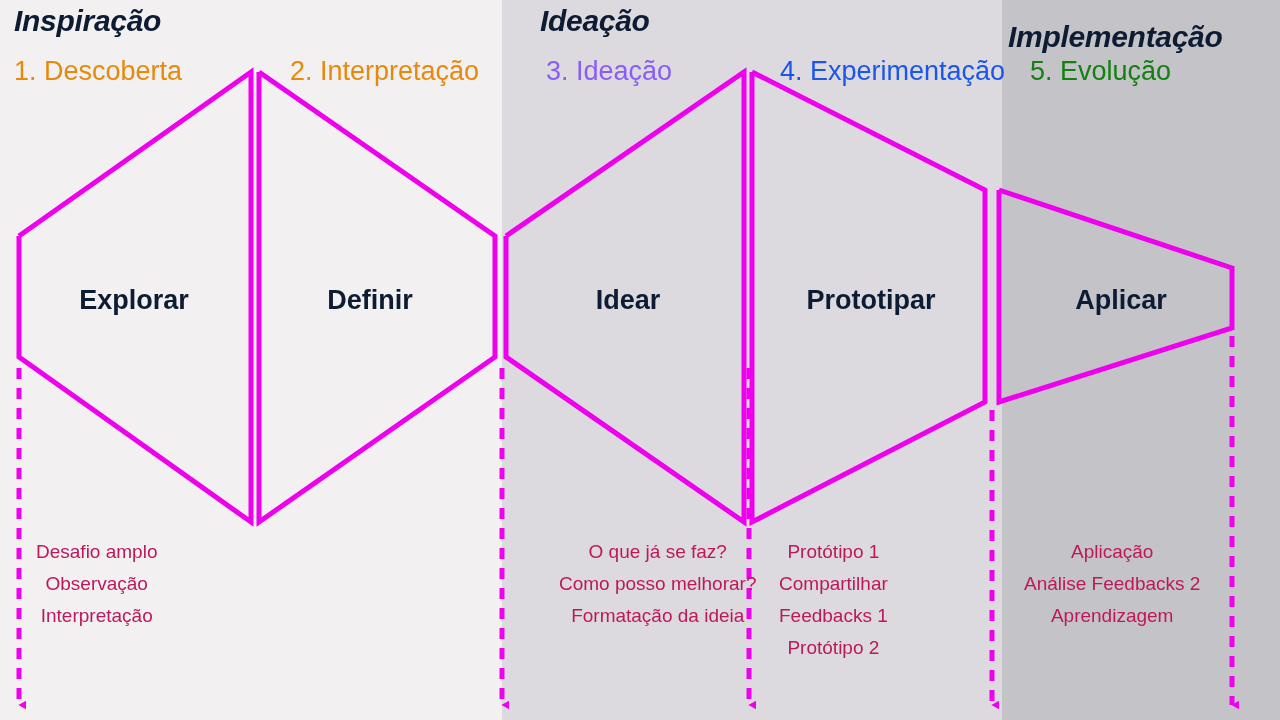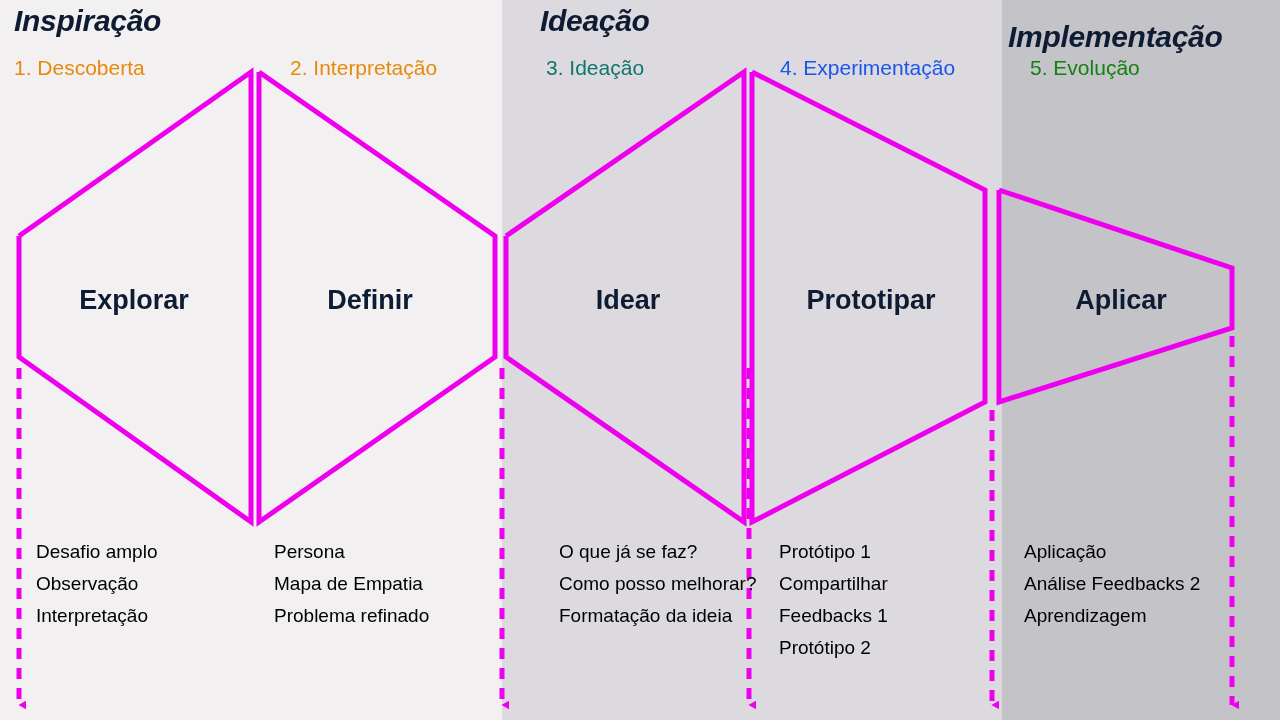--- a/index.html
+++ b/index.html
@@ -29,27 +29,27 @@
     color:#0d1b33;
     white-space:nowrap;
     letter-spacing:-0.3px;
   }
   #title-inspiracao    { left:14px;   top:4px; }
   #title-ideacao       { left:540px;  top:4px; }
   #title-implementacao { left:1008px; top:20px; }
 
   .step-label {
     position:absolute;
-    font-size:21px;
+    font-size:27px;
     white-space:nowrap;
     text-align:center;
   }
   #step-1 { left:14px;  top:56px;  color:#e8890c; }
   #step-2 { left:290px; top:56px;  color:#e8890c; }
-  #step-3 { left:546px; top:56px;  color:#0f766e; }
+  #step-3 { left:546px; top:56px;  color:#8b5cf6; }
   #step-4 { left:780px; top:56px;  color:#1a56ec; }
   #step-5 { left:1030px;top:56px;  color:#128111; }
 
   
   .shape-label {
     position:absolute;
     font-size:27px;
     font-weight:bold;
     color:#0d1b33;
     white-space:nowrap;
@@ -59,23 +59,24 @@
   #label-explorar   { left:134px;  top:285px; }
   #label-definir    { left:370px;  top:285px; }
   #label-idear      { left:628px;  top:285px; }
   #label-prototipar { left:871px;  top:285px; }
   #label-aplicar    { left:1121px; top:285px; }
 
   
   .outcome-list { position:absolute; top:536px; }
   .outcome-item {
     font-size:19px;
-    color:#000000;
+    color:#be185d;
     line-height:32px;
     white-space:nowrap;
+    text-align:center;
   }
   #list-explorar   { left:36px; }
   #list-definir    { left:274px; }
   #list-idear      { left:540px;margin-left:19px; }
   #list-prototipar { left:779px; }
   #list-aplicar    { left:1024px; }
 </style>
 </head>
 <body>
 
@@ -128,25 +129,20 @@
   <div class="shape-label" id="label-definir">Definir</div>
   <div class="shape-label" id="label-idear">Idear</div>
   <div class="shape-label" id="label-prototipar">Prototipar</div>
   <div class="shape-label" id="label-aplicar">Aplicar</div>
 
   <div class="outcome-list" id="list-explorar">
       <div class="outcome-item">Desafio amplo</div>
       <div class="outcome-item">Observação</div>
       <div class="outcome-item">Interpretação</div>
     </div>
-  <div class="outcome-list" id="list-definir">
-      <div class="outcome-item">Persona</div>
-      <div class="outcome-item">Mapa de Empatia</div>
-      <div class="outcome-item">Problema refinado</div>
-    </div>
   <div class="outcome-list" id="list-idear">
       <div class="outcome-item">O que já se faz?</div>
       <div class="outcome-item">Como posso melhorar?</div>
       <div class="outcome-item">Formatação da ideia</div>
     </div>
   <div class="outcome-list" id="list-prototipar">
       <div class="outcome-item">Protótipo 1</div>
       <div class="outcome-item">Compartilhar</div>
       <div class="outcome-item">Feedbacks 1</div>
       <div class="outcome-item">Protótipo 2</div>

